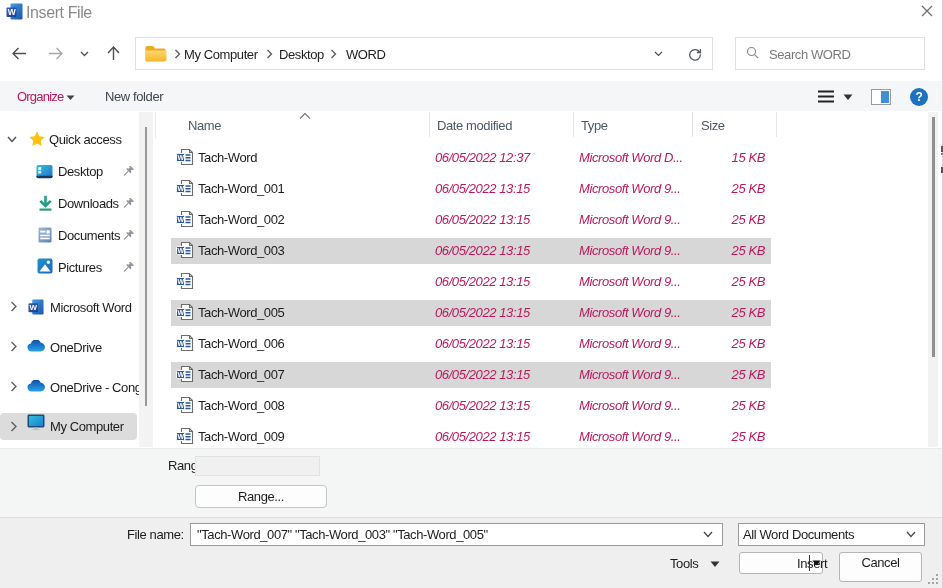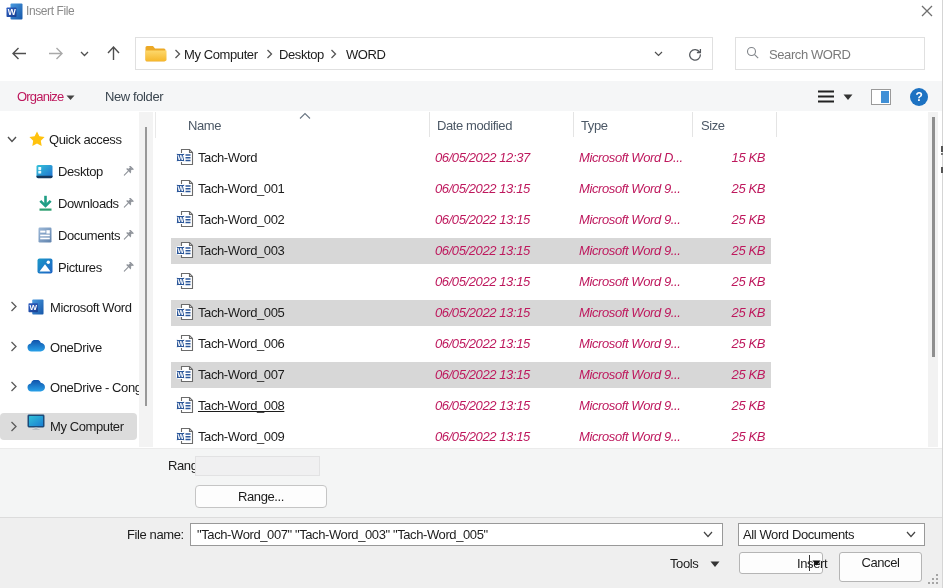--- a/index.html
+++ b/index.html
@@ -26,21 +26,21 @@
     <linearGradient id="wbx" x1="0" y1="0" x2="1" y2="1">
       <stop offset="0" stop-color="#2f5fc4"></stop>
             <stop offset="1" stop-color="#173f8f"></stop>
     </linearGradient>
   </defs>
   <rect x="4.5" y="0.5" width="12" height="16" rx="1" fill="url(#wpg)"></rect>
   <rect x="0.5" y="4.5" width="10" height="9.5" rx="0.8" fill="url(#wbx)"></rect>
   <text x="5.5" y="12" font-size="8.5" font-weight="bold" fill="#fff" text-anchor="middle" font-family="Liberation Sans">W</text>
 </svg>
 </div>
-<div class="abs" style="left:26px;top:4px;color:#8a8a8a;font-size:12px;">Insert File</div>
+<div class="abs" style="left:26px;top:4px;color:#8a8a8a;font-size:16px;">Insert File</div>
 <svg class="abs" style="left:921px;top:5px;" width="12" height="12" viewBox="0 0 12 12">
   <path d="M1 1 L11 11 M11 1 L1 11" stroke="#6f6f6f" stroke-width="1.3" fill="none"></path>
 </svg>
 
 <svg class="abs" style="left:12px;top:47px;" width="15" height="13" viewBox="0 0 15 13">
   <path d="M14 6.5 H1.5 M6.5 1 L1 6.5 L6.5 12" stroke="#4f4f4f" stroke-width="1.4" fill="none"></path>
 </svg>
 
 <svg class="abs" style="left:48px;top:47px;" width="15" height="13" viewBox="0 0 15 13">
   <path d="M1 6.5 H13.5 M8.5 1 L14 6.5 L8.5 12" stroke="#a9a9a9" stroke-width="1.4" fill="none"></path>
@@ -382,21 +382,21 @@
       <div class="abs gray" style="left:700px;top:367px;width:65px;text-align:right;">25 KB</div>
       <div class="abs" style="left:176px;top:396px;">
         <svg width="18" height="18" viewBox="0 0 18 18">
   <path d="M5.5 1.5 h8 l3 3 v12 h-11 z" fill="#fff" stroke="#6b6b6b" stroke-width="1.1"></path>
   <path d="M13.5 1.5 v3 h3" fill="none" stroke="#6b6b6b" stroke-width="1.1"></path>
   <path d="M9.5 7 h5 M9.5 9.7 h5 M9.5 12.4 h5" stroke="#2b579a" stroke-width="1.5"></path>
   <rect x="0.5" y="5.5" width="8" height="8" rx="0.8" fill="#2b579a" stroke="#fff" stroke-width="1"></rect>
   <text x="4.5" y="12" font-size="7" font-weight="bold" fill="#fff" text-anchor="middle" font-family="Liberation Sans">W</text>
 </svg>
       </div>
-      <div class="abs" style="left:198px;top:398px;text-decoration:underline;">Tach-Word_008</div>
+      <div class="abs" style="left:198px;top:398px;">Tach-Word_008</div>
       <div class="abs gray" style="left:435px;top:398px;">06/05/2022 13:15</div>
       <div class="abs gray" style="left:579px;top:398px;">Microsoft Word 9...</div>
       <div class="abs gray" style="left:700px;top:398px;width:65px;text-align:right;">25 KB</div>
       <div class="abs" style="left:176px;top:427px;">
         <svg width="18" height="18" viewBox="0 0 18 18">
   <path d="M5.5 1.5 h8 l3 3 v12 h-11 z" fill="#fff" stroke="#6b6b6b" stroke-width="1.1"></path>
   <path d="M13.5 1.5 v3 h3" fill="none" stroke="#6b6b6b" stroke-width="1.1"></path>
   <path d="M9.5 7 h5 M9.5 9.7 h5 M9.5 12.4 h5" stroke="#2b579a" stroke-width="1.5"></path>
   <rect x="0.5" y="5.5" width="8" height="8" rx="0.8" fill="#2b579a" stroke="#fff" stroke-width="1"></rect>
   <text x="4.5" y="12" font-size="7" font-weight="bold" fill="#fff" text-anchor="middle" font-family="Liberation Sans">W</text>

